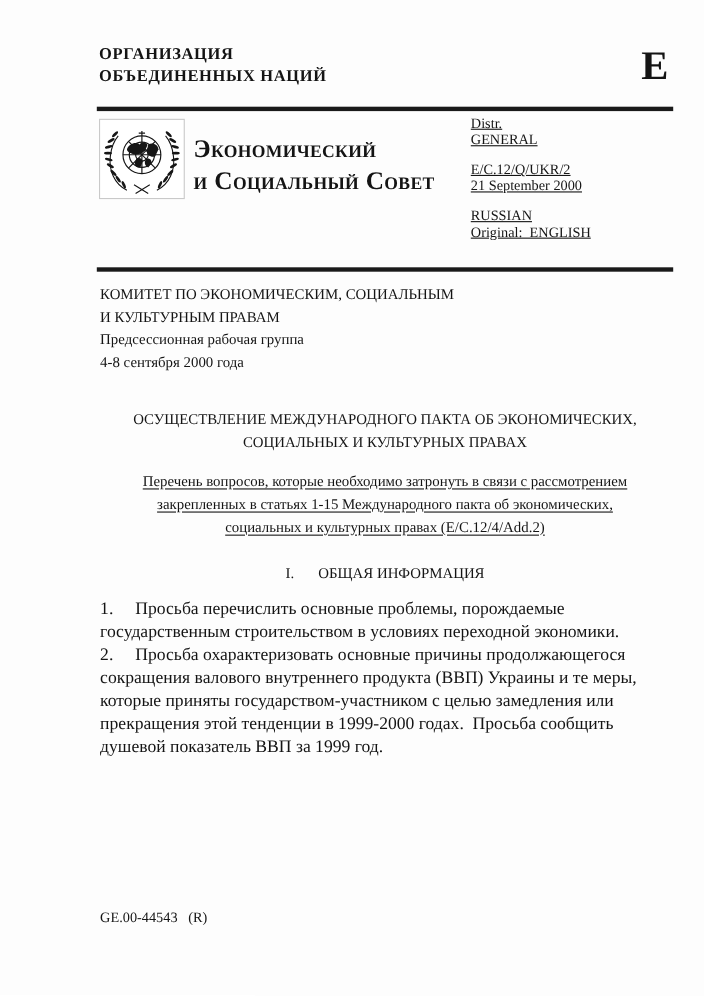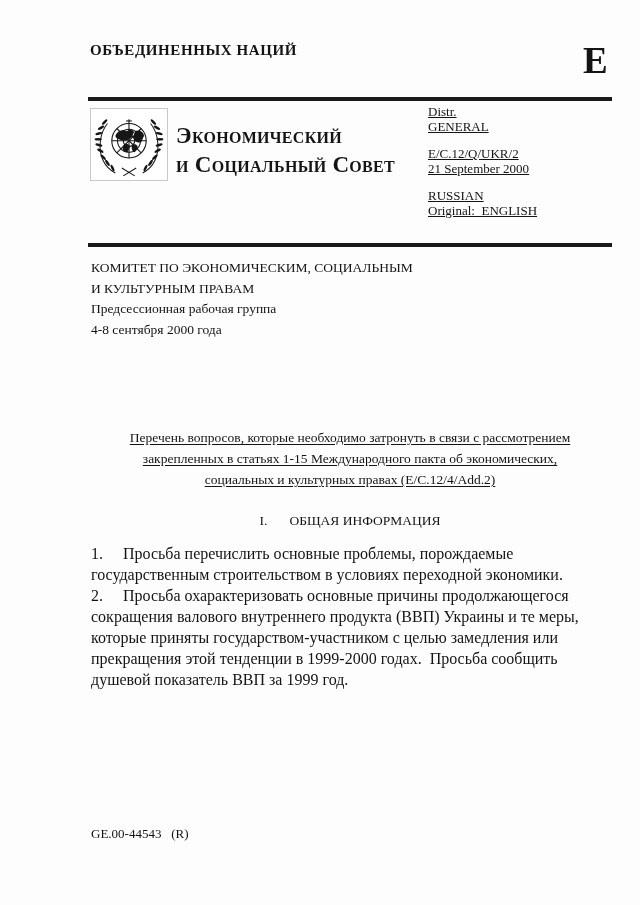--- a/index.html
+++ b/index.html
@@ -53,20 +53,21 @@
   .para + .para { }
   .pnum { display:inline-block; width:32px; }
   .footer-ref { position:absolute; left:91px; top:778px; font-size:13px; white-space:pre;margin-top:48px; }
 </style>
 </head>
 <body>
 
 <div class="page">
 
   <div class="org-block">
+    <div>ОРГАНИЗАЦИЯ</div>
     <div>ОБЪЕДИНЕННЫХ НАЦИЙ</div>
   </div>
 
   <div class="doc-letter">E</div>
 
   <div class="rule rule-top"></div>
 
   <div class="emblem-box">
     <svg viewBox="0 0 100 92" width="72" height="66">
       <g stroke="#161616" stroke-width="1.5" fill="none">
@@ -136,20 +137,24 @@
 
   <div class="rule rule-bottom"></div>
 
   <div class="committee-block">
     <div>КОМИТЕТ ПО ЭКОНОМИЧЕСКИМ, СОЦИАЛЬНЫМ</div>
     <div>И КУЛЬТУРНЫМ ПРАВАМ</div>
     <div>Предсессионная рабочая группа</div>
     <div>4-8 сентября 2000 года</div>
   </div>
 
+  <div class="doc-title">
+    <div>ОСУЩЕСТВЛЕНИЕ МЕЖДУНАРОДНОГО ПАКТА ОБ ЭКОНОМИЧЕСКИХ,</div>
+    <div>СОЦИАЛЬНЫХ И КУЛЬТУРНЫХ ПРАВАХ</div>
+  </div>
 
   <div class="subject">
     <div class="u">Перечень вопросов, которые необходимо затронуть в связи с рассмотрением</div>
     <div class="u">закрепленных в статьях 1-15 Международного пакта об экономических,</div>
     <div class="u">социальных и культурных правах (E/C.12/4/Add.2)</div>
   </div>
 
   <div class="section-head">
     <span class="num">I.</span><span>ОБЩАЯ ИНФОРМАЦИЯ</span>
   </div>

